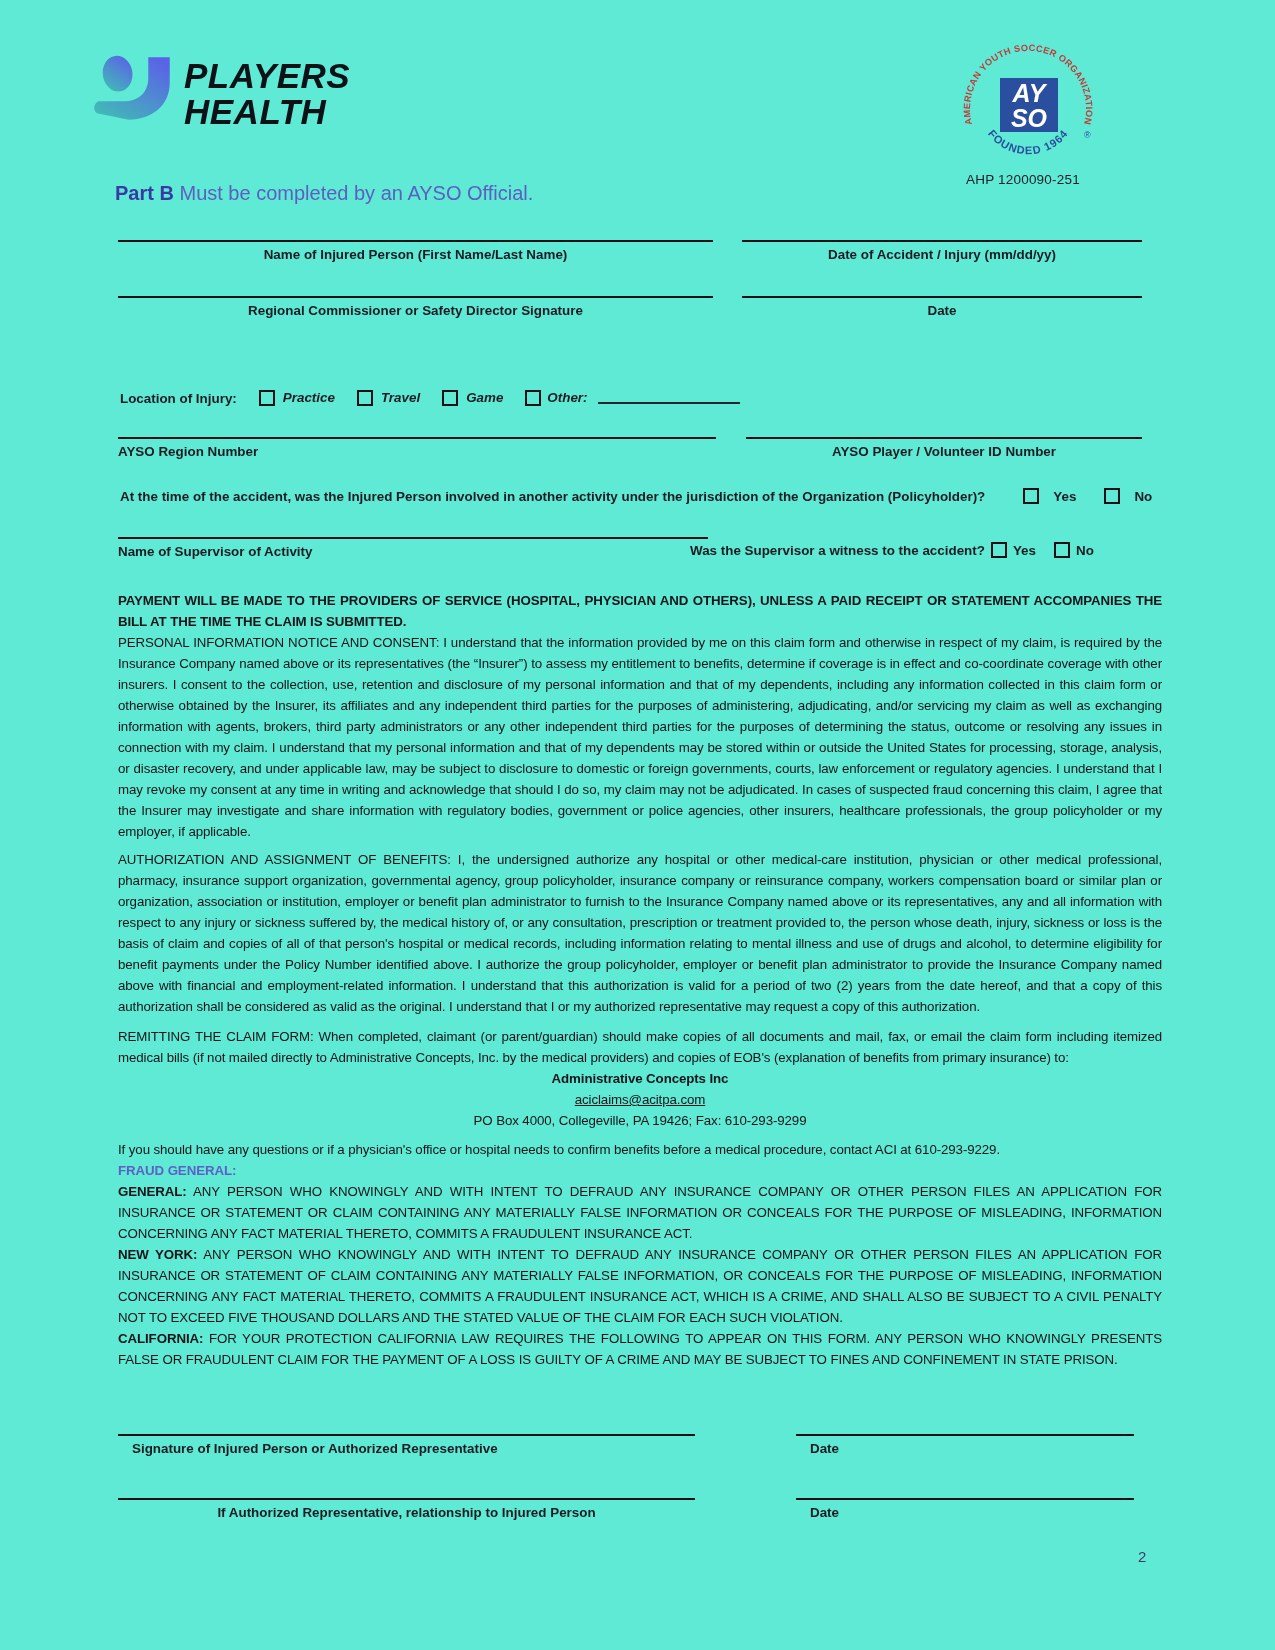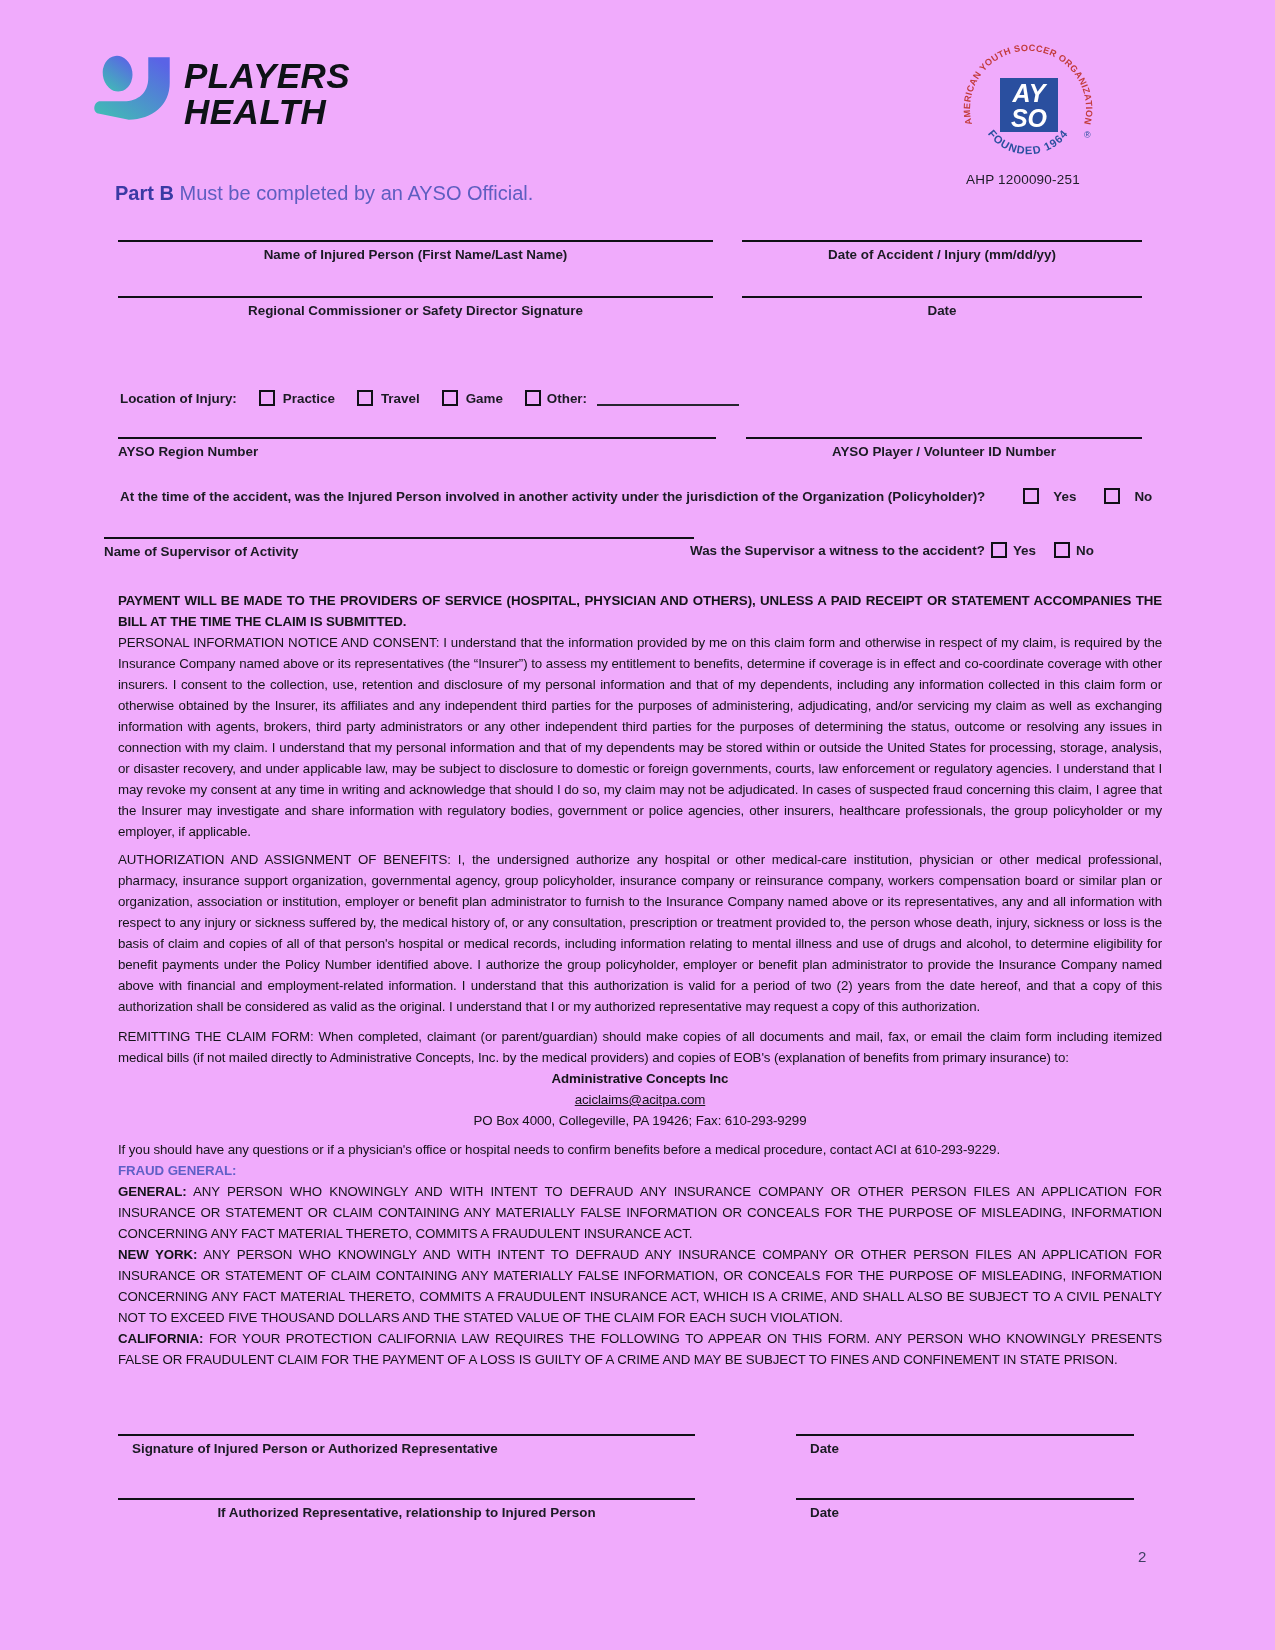--- a/index.html
+++ b/index.html
@@ -1,19 +1,19 @@
 <!DOCTYPE html>
 <html><head>
 <meta charset="utf-8">
 <style>
   * { margin:0; padding:0; box-sizing:border-box; }
   html,body { background:#eef4fb; }
   .page {
     position:relative; width:1275px; height:1650px;
-    background:#f0abfc; overflow:hidden;
+    background:#5eead4; overflow:hidden;
     font-family:"Liberation Sans", sans-serif; color:#16161d;
   }
 
   
   .ph-logo-icon { position:absolute; left:90px; top:48px; width:92px; height:84px; }
   .ph-logo-text {
     position:absolute; left:184px; top:58px;
     font-size:35px; font-weight:800; font-style:italic;
     line-height:36px; color:#0e1216; letter-spacing:0.5px;
   }
@@ -28,21 +28,21 @@
   .lbl { margin-top:5px; font-size:13.4px; font-weight:600; color:#1b1b24; }
   .tc { text-align:center; }
   .ind { padding-left:14px; }
 
   .cb {
     display:inline-block; width:16px; height:16px;
     border:2px solid #101016; background:transparent;
     vertical-align:-3px; flex:none;
   }
   .row-flex { position:absolute; display:flex; align-items:center; font-size:13.4px; font-weight:600; color:#1b1b24; }
-  .opt { display:flex; align-items:flex-end; gap:8px; }
+  .opt { display:flex; align-items:flex-start; gap:8px;font-style:italic; }
   .other-line { display:inline-block; width:142px; border-bottom:2px solid #26262e; height:14px; margin-left:4px; }
 
   
   .body-text {
     position:absolute; left:118px; top:590px; width:1044px;
     font-size:13.3px; line-height:21px; letter-spacing:-0.1px; color:#141419;
   }
   .body-text p { text-align:justify; }
   .b { font-weight:700; }
   .mt1 { margin-top:7px; }
@@ -151,21 +151,21 @@
   </div>
 
   <div class="row-flex" style="left:120px; top:488px; width:1042px; gap:14px;">
     <span style="margin-right:24px;">At the time of the accident, was the Injured Person involved in another activity under the jurisdiction of the Organization (Policyholder)?</span>
     <span class="cb"></span>
     <span style="margin-right:14px;">Yes</span>
     <span class="cb"></span>
     <span>No</span>
   </div>
 
-  <div class="fld" style="left:104px; top:537px; width:590px;">
+  <div class="fld" style="left:118px; top:537px; width:590px;">
     <div class="lbl">Name of Supervisor of Activity</div>
   </div>
   <div class="row-flex" style="left:690px; top:542px; gap:6px;">
     <span>Was the Supervisor a witness to the accident?</span>
     <span class="cb"></span>
     <span style="margin-right:12px;">Yes</span>
     <span class="cb"></span>
     <span>No</span>
   </div>
 

